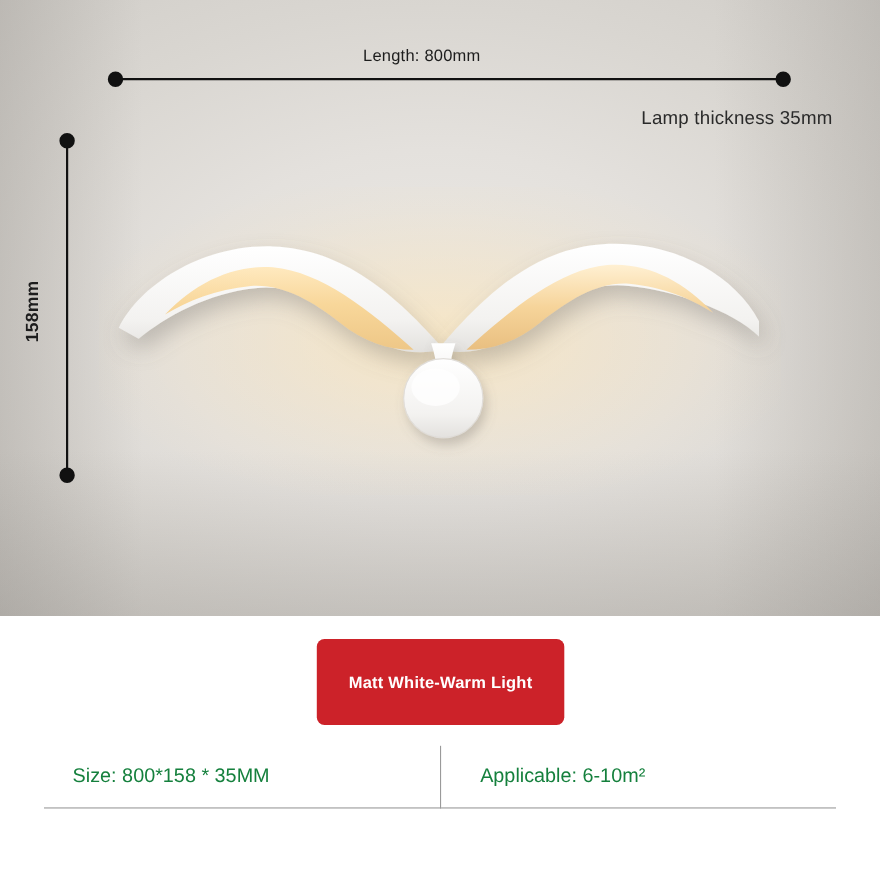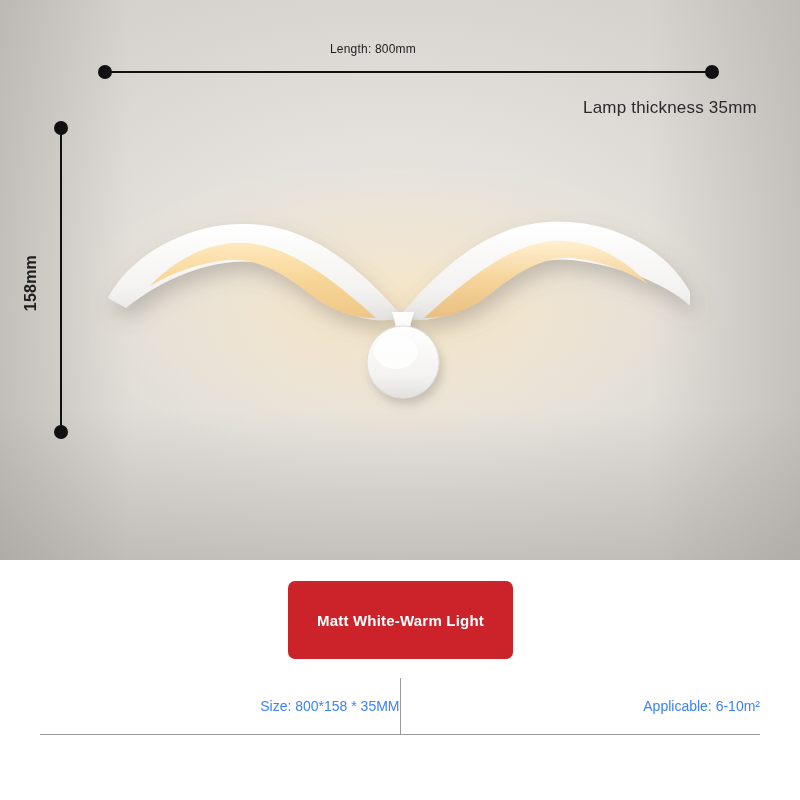--- a/index.html
+++ b/index.html
@@ -52,21 +52,21 @@
     background: radial-gradient(ellipse at 50% 50%, rgba(255,226,170,0.55) 0%, rgba(255,225,170,0.28) 35%, rgba(255,225,170,0.08) 62%, rgba(255,225,170,0) 78%);
     pointer-events: none;
   }
 
   .lamp-svg { position: absolute; left: 0; top: 0; }
 
   
   .dim-label {
     position: absolute;
     color: #1d1d1d;
-    font-size: 12px;
+    font-size: 15px;
     letter-spacing: 0.2px;
     white-space: nowrap;
   }
   #length-label { left: 330px; top: 42px; }
   #thickness-label { left: 583px; top: 98px; font-size: 17px; color: #2a2a2a; }
   #height-label {
     left: 22px; top: 255px;
     writing-mode: vertical-rl;
     transform: rotate(180deg);
     font-weight: 600;
@@ -99,25 +99,24 @@
   }
 
   #spec-table {
     position: absolute;
     left: 40px; top: 118px;
     width: 720px;
     border-collapse: collapse;
   }
   #spec-table td {
     height: 56px;
-    font-size: 14px;
-    color: #3b82f6;
+    font-size: 18px;
+    color: #15803d;
     padding: 0 0 0 26px;
     vertical-align: middle;
-    text-align: right;
   }
   #spec-table tr:first-child td { border-bottom: 1px solid #9a9a9a; }
   #spec-table td.col-left { width: 360px; border-right: 1px solid #9a9a9a; }
   #spec-table td.col-right { width: 360px; padding-left: 36px; }
 </style>
 </head>
 <body>
 
 <div id="page">
 

